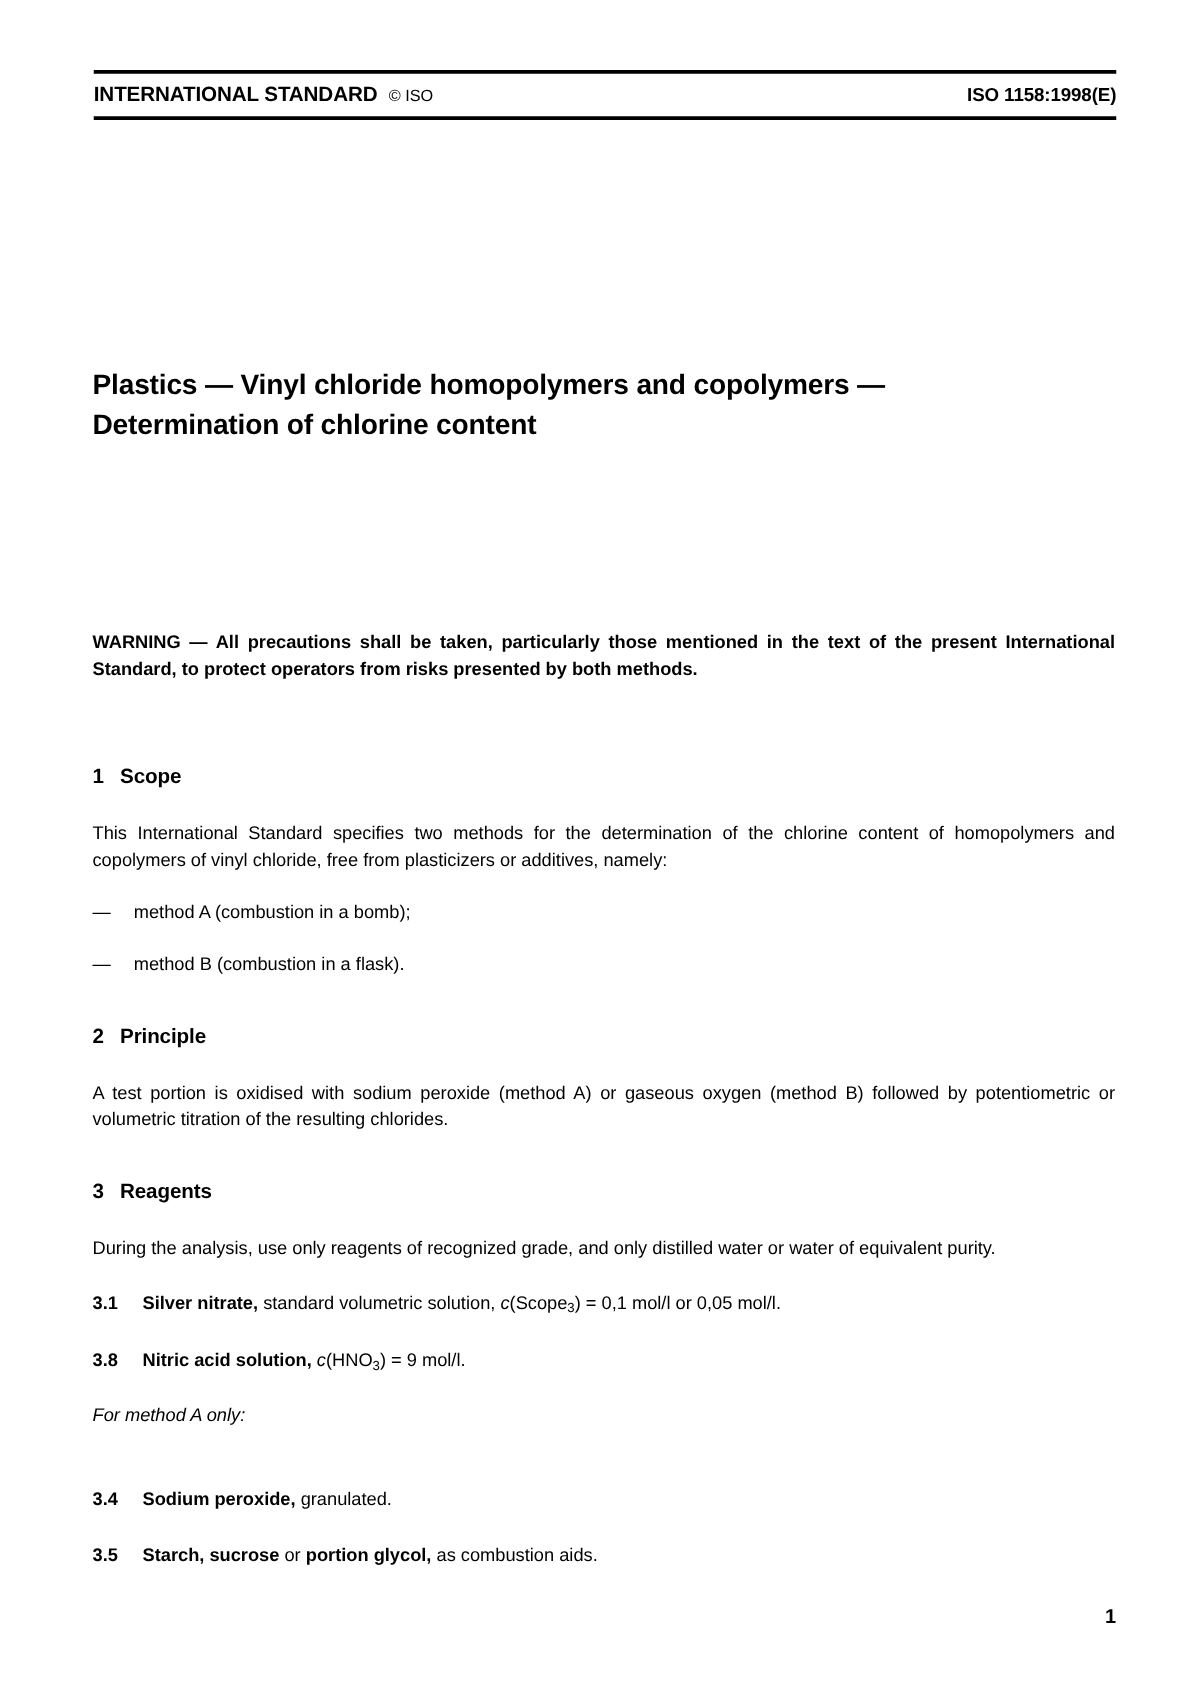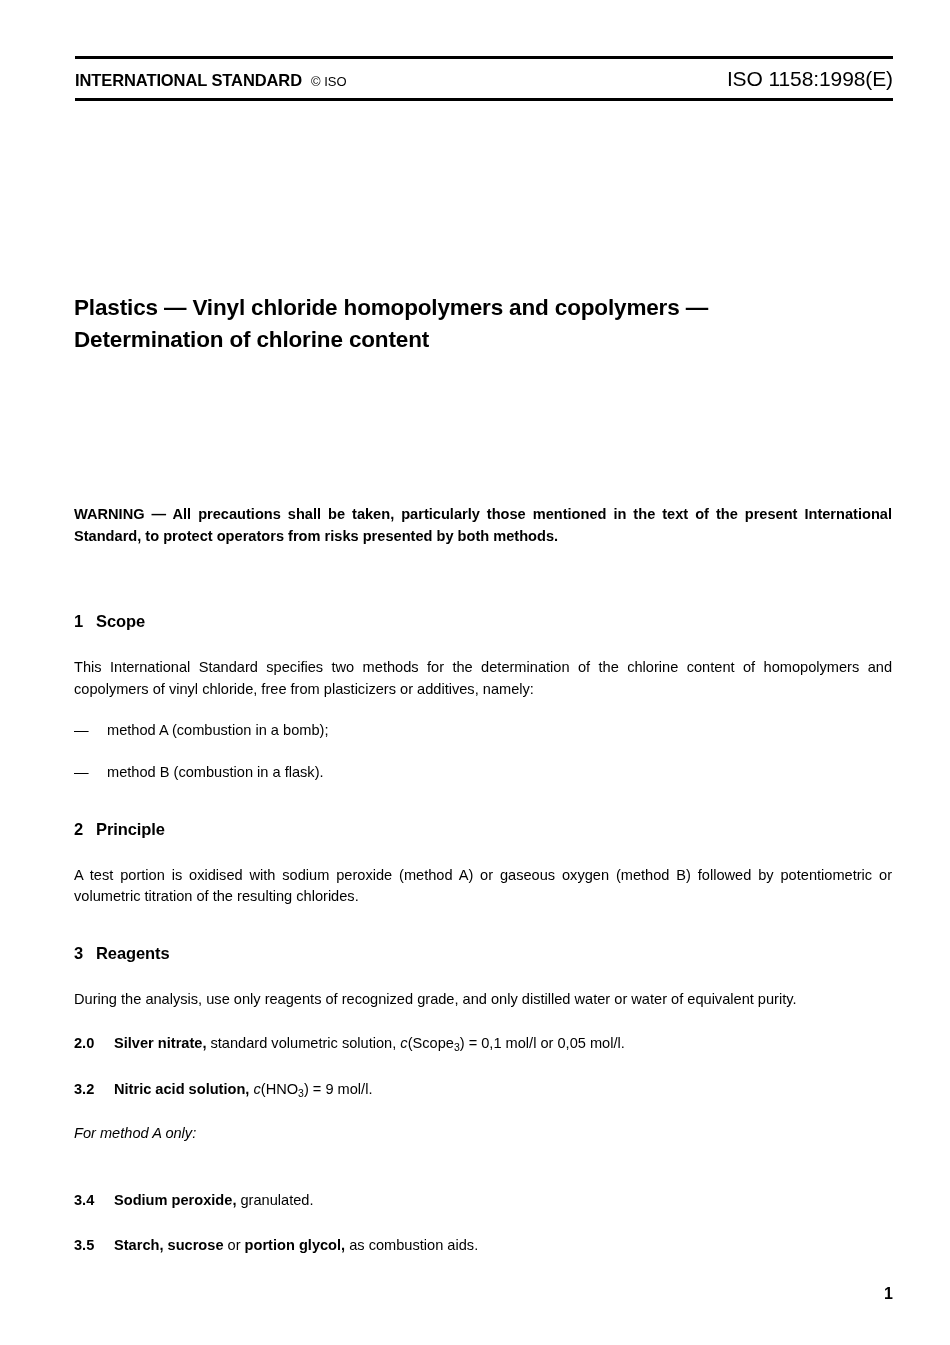--- a/index.html
+++ b/index.html
@@ -50,22 +50,22 @@
   .header-title {
     font-size: 16.5px;
     font-weight: bold;
     letter-spacing: -0.1px;
   }
   .header-copyright {
     font-size: 13px;
     font-weight: normal;
   }
   .header-ref {
-    font-size: 21px;
-    font-weight: normal;
+    font-size: 15px;
+    font-weight: bold;
     letter-spacing: -0.1px;
   }
 
   
   .content {
     position: absolute;
     left: 74px;
     top: 292px;
     width: 818px;
   }
@@ -214,27 +214,27 @@
 
     <div class="sp-sec"></div>
     <h2 class="section">
       <span class="sec-num">3</span><span>Reagents</span>
     </h2>
     <div class="sp-head"></div>
     <p class="body nojust">During the analysis, use only reagents of recognized grade, and only distilled water or water of equivalent purity.</p>
 
     <div class="sp-reagent"></div>
     <div class="reagent">
-      <span class="rnum">2.0</span>
+      <span class="rnum">3.1</span>
       <span><b>Silver nitrate,</b><span> standard volumetric solution, </span><i>c</i><span>(Scope</span><sub>3</sub><span>) = 0,1 mol/l or 0,05 mol/l.</span></span>
     </div>
 
     <div class="sp-reagent"></div>
     <div class="reagent">
-      <span class="rnum">3.2</span>
+      <span class="rnum">3.8</span>
       <span><b>Nitric acid solution,</b><span> </span><i>c</i><span>(HNO</span><sub>3</sub><span>) = 9 mol/l.</span></span>
     </div>
 
     <div class="sp-italic"></div>
     <p class="italicline">For method A only:</p>
 
     <div class="sp-reagent"></div>
 
     <div class="sp-reagent"></div>
     <div class="reagent">

